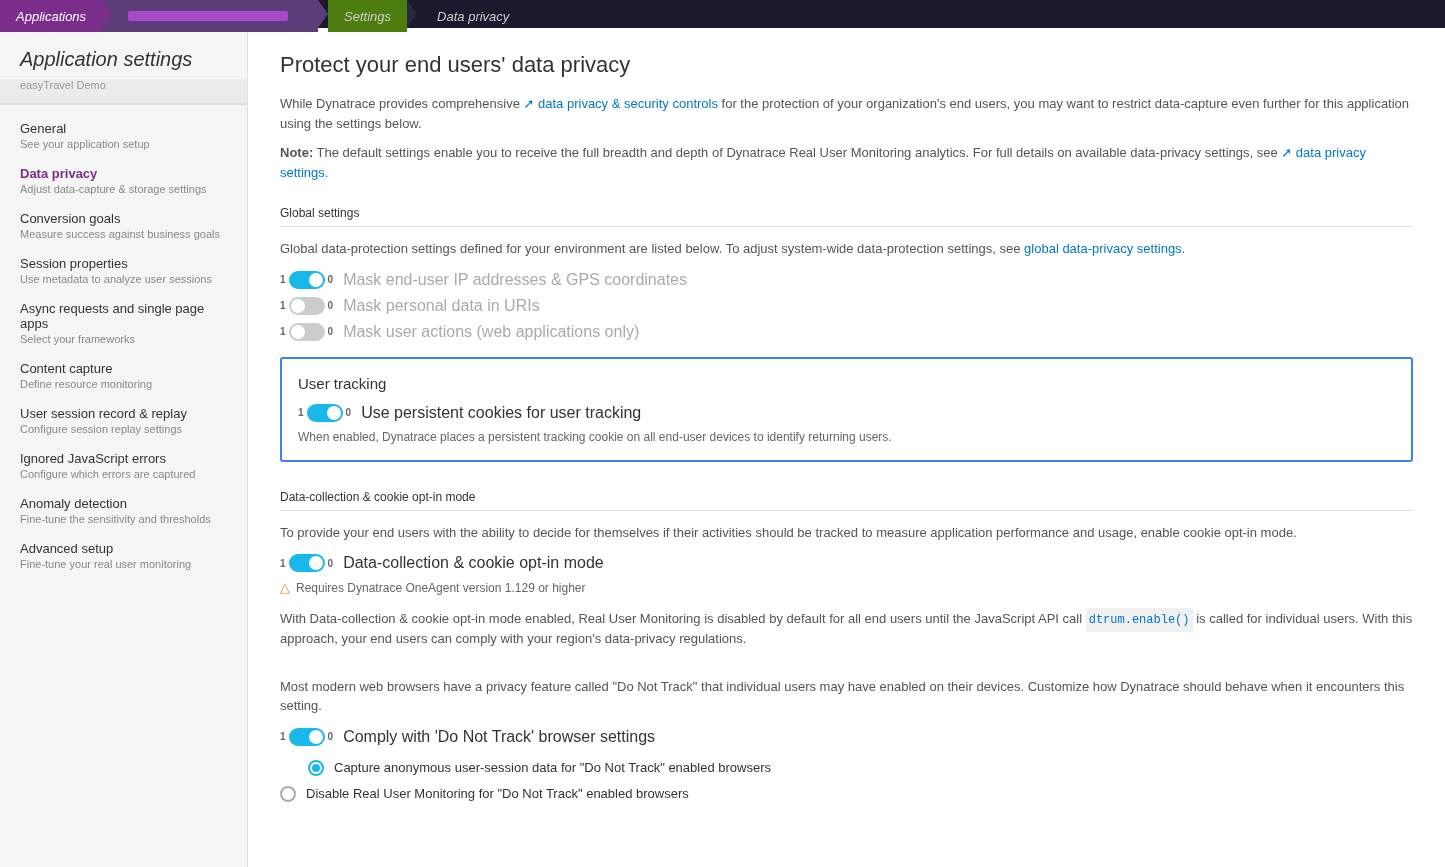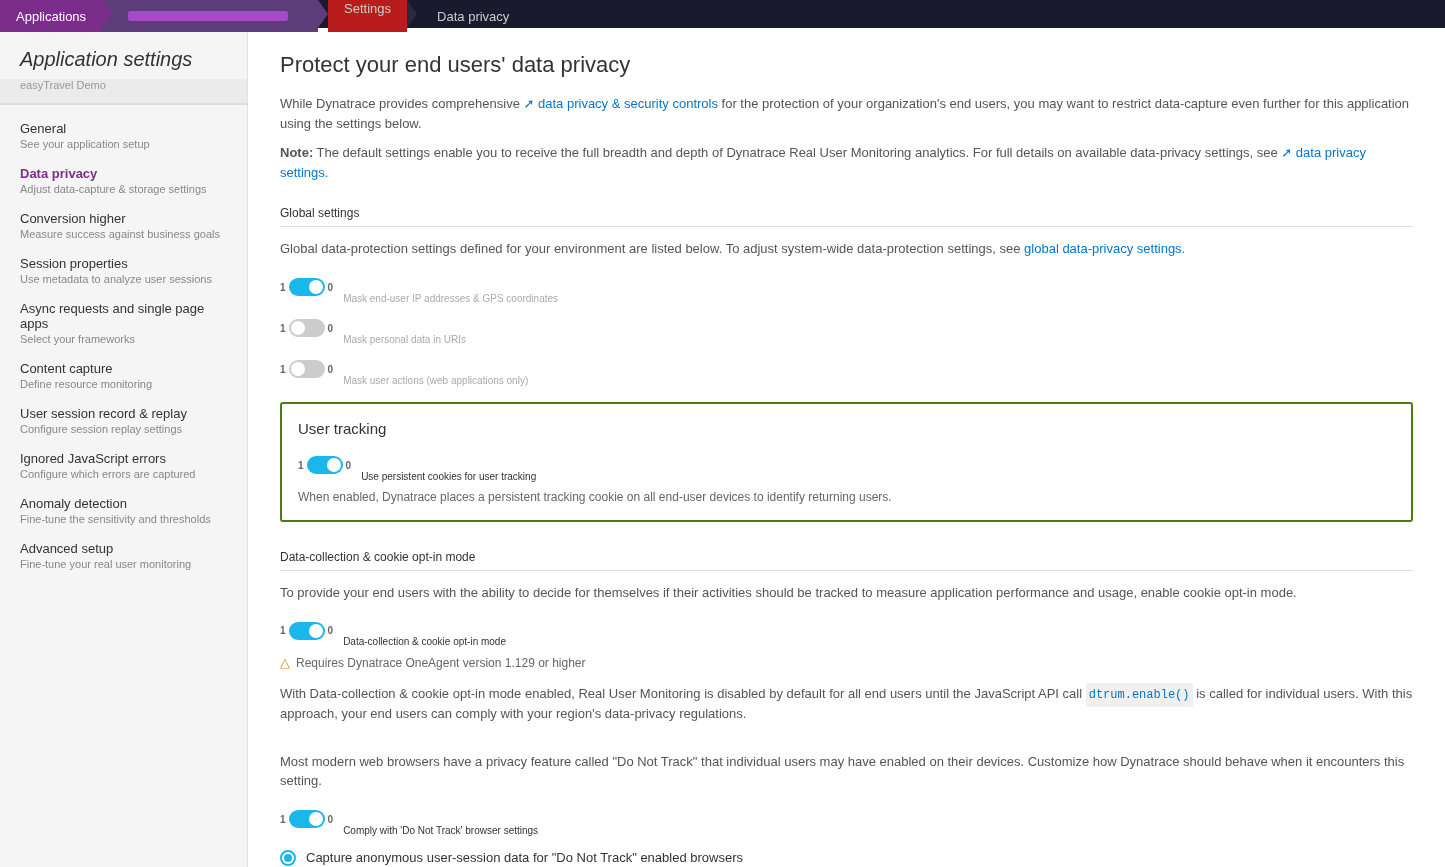--- a/index.html
+++ b/index.html
@@ -14,20 +14,21 @@
       color: #fff;
       font-size: 13px;
     }
     .nav-item {
       display: flex;
       align-items: center;
       padding: 16px 16px;
       position: relative;
       cursor: pointer;
       white-space: nowrap;
+      font-style: italic;
     }
     .nav-item.active {
       background: #7b2d8b;
     }
     .nav-item.active::after {
       content: '';
       position: absolute;
       right: -10px;
       top: 0;
       border-top: 14px solid transparent;
@@ -43,23 +44,22 @@
       content: '';
       position: absolute;
       right: -10px;
       top: 0;
       border-top: 14px solid transparent;
       border-bottom: 14px solid transparent;
       border-left: 10px solid #5c3d7a;
       z-index: 2;
     }
     .nav-item.settings {
-      background: #b91c1c;
+      background: #4d7c0f;
       color: #ccc;
-      align-items: flex-end;
     }
     .nav-item.settings::after {
       content: '';
       position: absolute;
       right: -10px;
       top: 0;
       border-top: 14px solid transparent;
       border-bottom: 14px solid transparent;
       border-left: 10px solid #2a2a3e;
       z-index: 2;
@@ -189,41 +189,40 @@
       width: 14px;
       height: 14px;
       border-radius: 50%;
       background: #fff;
       top: 2px;
       transition: left 0.2s;
     }
     .toggle.on .toggle-knob { left: 20px; }
     .toggle.off .toggle-knob { left: 2px; }
     .toggle-label {
-      font-size: 10px;
-      color: #333;
-      margin-top: 22px;
+      font-size: 16px;
+      color: #333;
     }
     .toggle-label.disabled { color: #aaa; }
 
     
     .toggle-with-labels {
       display: inline-flex;
       align-items: center;
       gap: 3px;
     }
     .toggle-num {
       font-size: 10px;
       color: #666;
       font-weight: 600;
     }
 
     
     .tracking-box {
-      border: 2px solid #4d7c0f;
+      border: 2px solid #3b82f6;
       border-radius: 3px;
       padding: 16px;
       margin: 16px 0;
     }
     .tracking-box-title {
       font-size: 15px;
       font-weight: 400;
       color: #333;
       margin-bottom: 12px;
     }
@@ -337,21 +336,21 @@
 
     <div class="sidebar-item">
       <div class="sidebar-item-title">General</div>
       <div class="sidebar-item-subtitle">See your application setup</div>
     </div>
         <div class="sidebar-item active">
       <div class="sidebar-item-title">Data privacy</div>
       <div class="sidebar-item-subtitle">Adjust data-capture &amp; storage settings</div>
     </div>
         <div class="sidebar-item">
-      <div class="sidebar-item-title">Conversion higher</div>
+      <div class="sidebar-item-title">Conversion goals</div>
       <div class="sidebar-item-subtitle">Measure success against business goals</div>
     </div>
         <div class="sidebar-item">
       <div class="sidebar-item-title">Session properties</div>
       <div class="sidebar-item-subtitle">Use metadata to analyze user sessions</div>
     </div>
         <div class="sidebar-item">
       <div class="sidebar-item-title">Async requests and single page apps</div>
       <div class="sidebar-item-subtitle">Select your frameworks</div>
     </div>
@@ -486,21 +485,21 @@
         <div class="toggle-with-labels">
           <span class="toggle-num">1</span>
           <div class="toggle on">
             <div class="toggle-knob"></div>
           </div>
           <span class="toggle-num">0</span>
         </div>
         <span class="toggle-label">Comply with 'Do Not Track' browser settings</span>
       </div>
 
-      <div class="radio-row" style="margin-top: 14px;">
+      <div class="radio-row" style="margin-top: 14px; margin-left: 28px;">
         <div class="radio-circle selected"></div>
         <span class="radio-label">Capture anonymous user-session data for "Do Not Track" enabled browsers</span>
       </div>
 
       <div class="radio-row">
         <div class="radio-circle unselected"></div>
         <span class="radio-label">Disable Real User Monitoring for "Do Not Track" enabled browsers</span>
       </div>
     </div>
 

